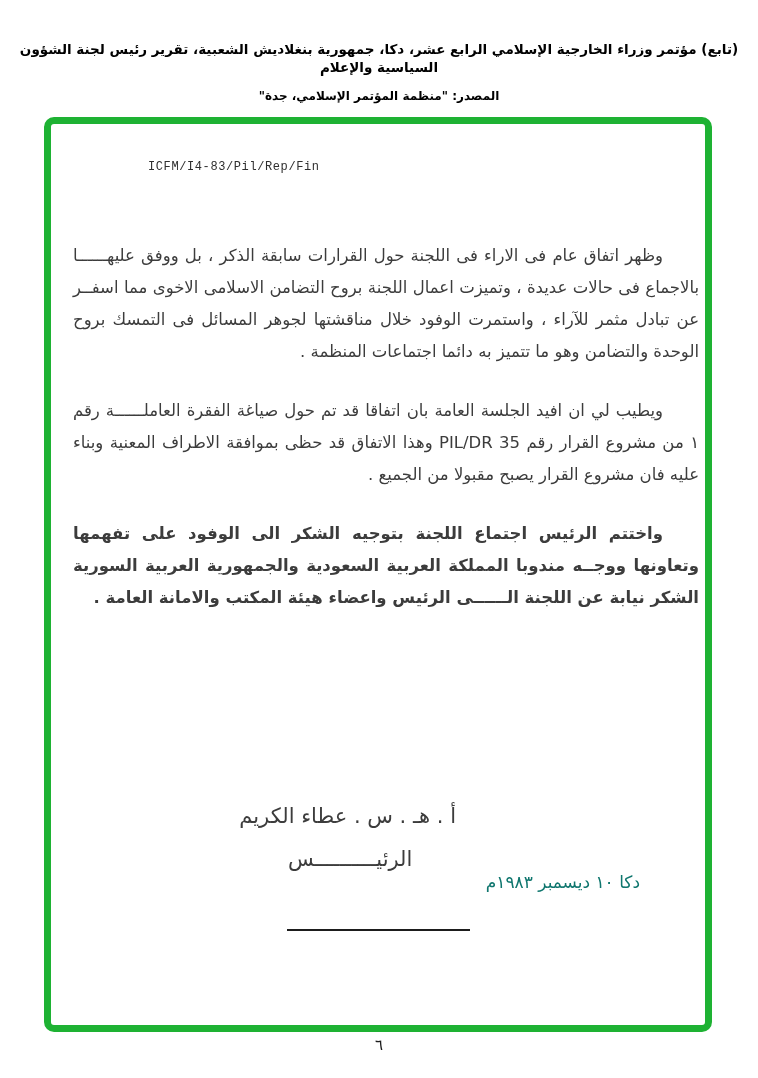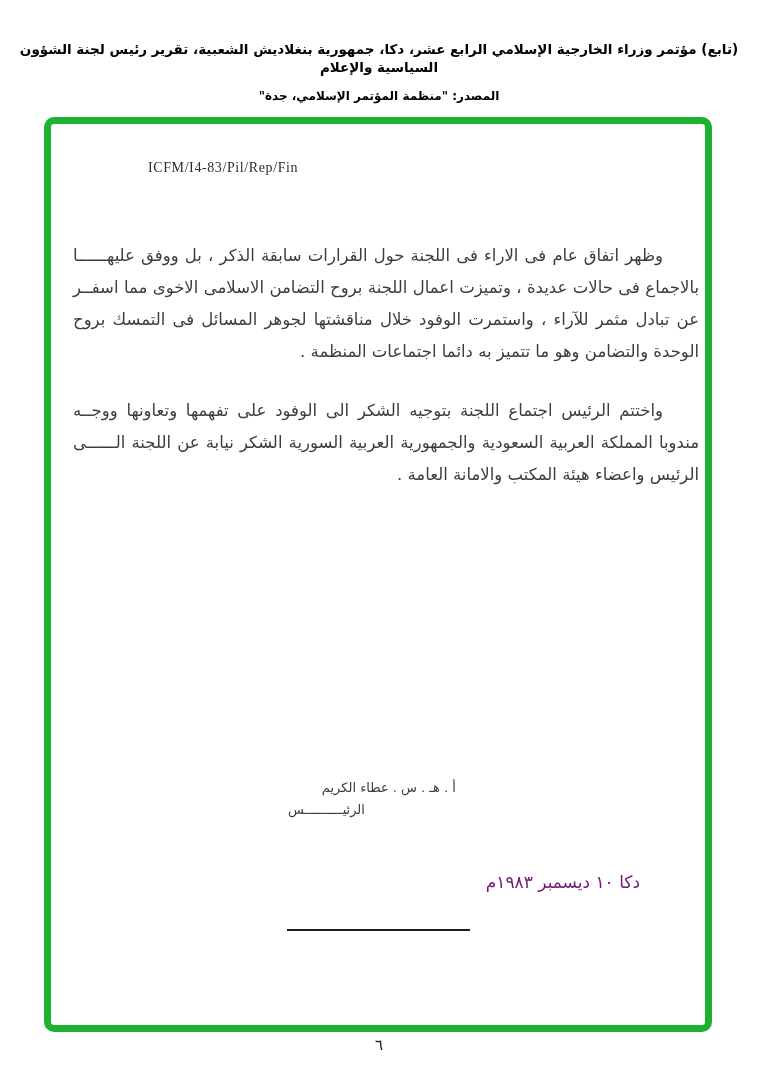--- a/index.html
+++ b/index.html
@@ -47,22 +47,22 @@
     border: 7px solid #1eb233;
     border-radius: 10px;
     background: transparent;
   }
 
   
   .ref-code {
     position: absolute;
     left: 148px;
     top: 160px;
-    font-family: Liberation Serif, serif;
-    font-size: 14px;
+    font-family: Liberation Mono, monospace;
+    font-size: 12px;
     letter-spacing: 0.6px;
     color: #2e2e2e;
     white-space: nowrap;
   }
 
   
   .doc-body {
     position: absolute;
     left: 73px;
     top: 240px;
@@ -70,50 +70,50 @@
     direction: rtl;
     text-align: justify;
     font-size: 16.5px;
     line-height: 32px;
     color: #3c3c3c;
   }
   .doc-body p {
     margin: 0 0 27px 0;
     text-indent: 36px;
   }
-  .doc-body p:last-child { margin-bottom: 0; }
+  .doc-body p:last-child { margin-bottom: 0; font-weight: bold; }
 
   
   .signature-block {
     position: absolute;
     left: 288px;
-    top: 780px;
+    top: 804px;
     width: 168px;
     direction: rtl;
     color: #3c3c3c;
-    font-size: 13px;
+    font-size: 21px;
   }
   .signature-name {
     text-align: right;
     white-space: nowrap;
   }
   .signature-title {
     text-align: left;
-    margin-top: 7px;
+    margin-top: 19px;
     white-space: nowrap;
   }
 
   
   .date-line {
     position: absolute;
     right: 118px;
     top: 872px;
     direction: rtl;
     font-size: 17px;
-    color: #701a75;
+    color: #0f766e;
     white-space: nowrap;
   }
 
   
   .hrule {
     position: absolute;
     left: 287px;
     top: 929px;
     width: 183px;
     height: 2px;
@@ -138,20 +138,21 @@
   <div class="header-line1">(تابع) مؤتمر وزراء الخارجية الإسلامي الرابع عشر، دكا، جمهورية بنغلاديش الشعبية، تقرير رئيس لجنة الشؤون السياسية والإعلام</div>
   <div class="header-line2">المصدر:  "منظمة المؤتمر الإسلامي، جدة"</div>
 </div>
 
 <div class="green-frame" style="border-color: rgb(30, 178, 51);"></div>
 
 <div class="ref-code">ICFM/I4-83/Pil/Rep/Fin</div>
 
 <div class="doc-body">
   <p>وظهر اتفاق عام فى الاراء فى اللجنة حول القرارات سابقة الذكر ، بل ووفق عليهــــــا بالاجماع فى حالات عديدة ، وتميزت اعمال اللجنة بروح التضامن الاسلامى الاخوى مما اسفــر عن تبادل مثمر للآراء ، واستمرت الوفود خلال مناقشتها لجوهر المسائل فى التمسك بروح الوحدة والتضامن وهو ما تتميز به دائما اجتماعات المنظمة .</p>
+  <p>ويطيب لي ان افيد الجلسة العامة بان اتفاقا قد تم حول صياغة الفقرة العاملــــــة رقم ١ من مشروع القرار رقم PIL/DR 35 وهذا الاتفاق قد حظى بموافقة الاطراف المعنية وبناء عليه فان مشروع القرار يصبح مقبولا من الجميع .</p>
   <p>واختتم الرئيس اجتماع اللجنة بتوجيه الشكر الى الوفود على تفهمها وتعاونها ووجــه مندوبا المملكة العربية السعودية والجمهورية العربية السورية الشكر نيابة عن اللجنة الــــــى الرئيس واعضاء هيئة المكتب والامانة العامة .</p>
 </div>
 
 <div class="signature-block">
   <div class="signature-name">أ . هـ . س . عطاء الكريم</div>
   <div class="signature-title">الرئيــــــــــس</div>
 </div>
 
 <div class="date-line">دكا  ١٠  ديسمبر  ١٩٨٣م</div>
 

